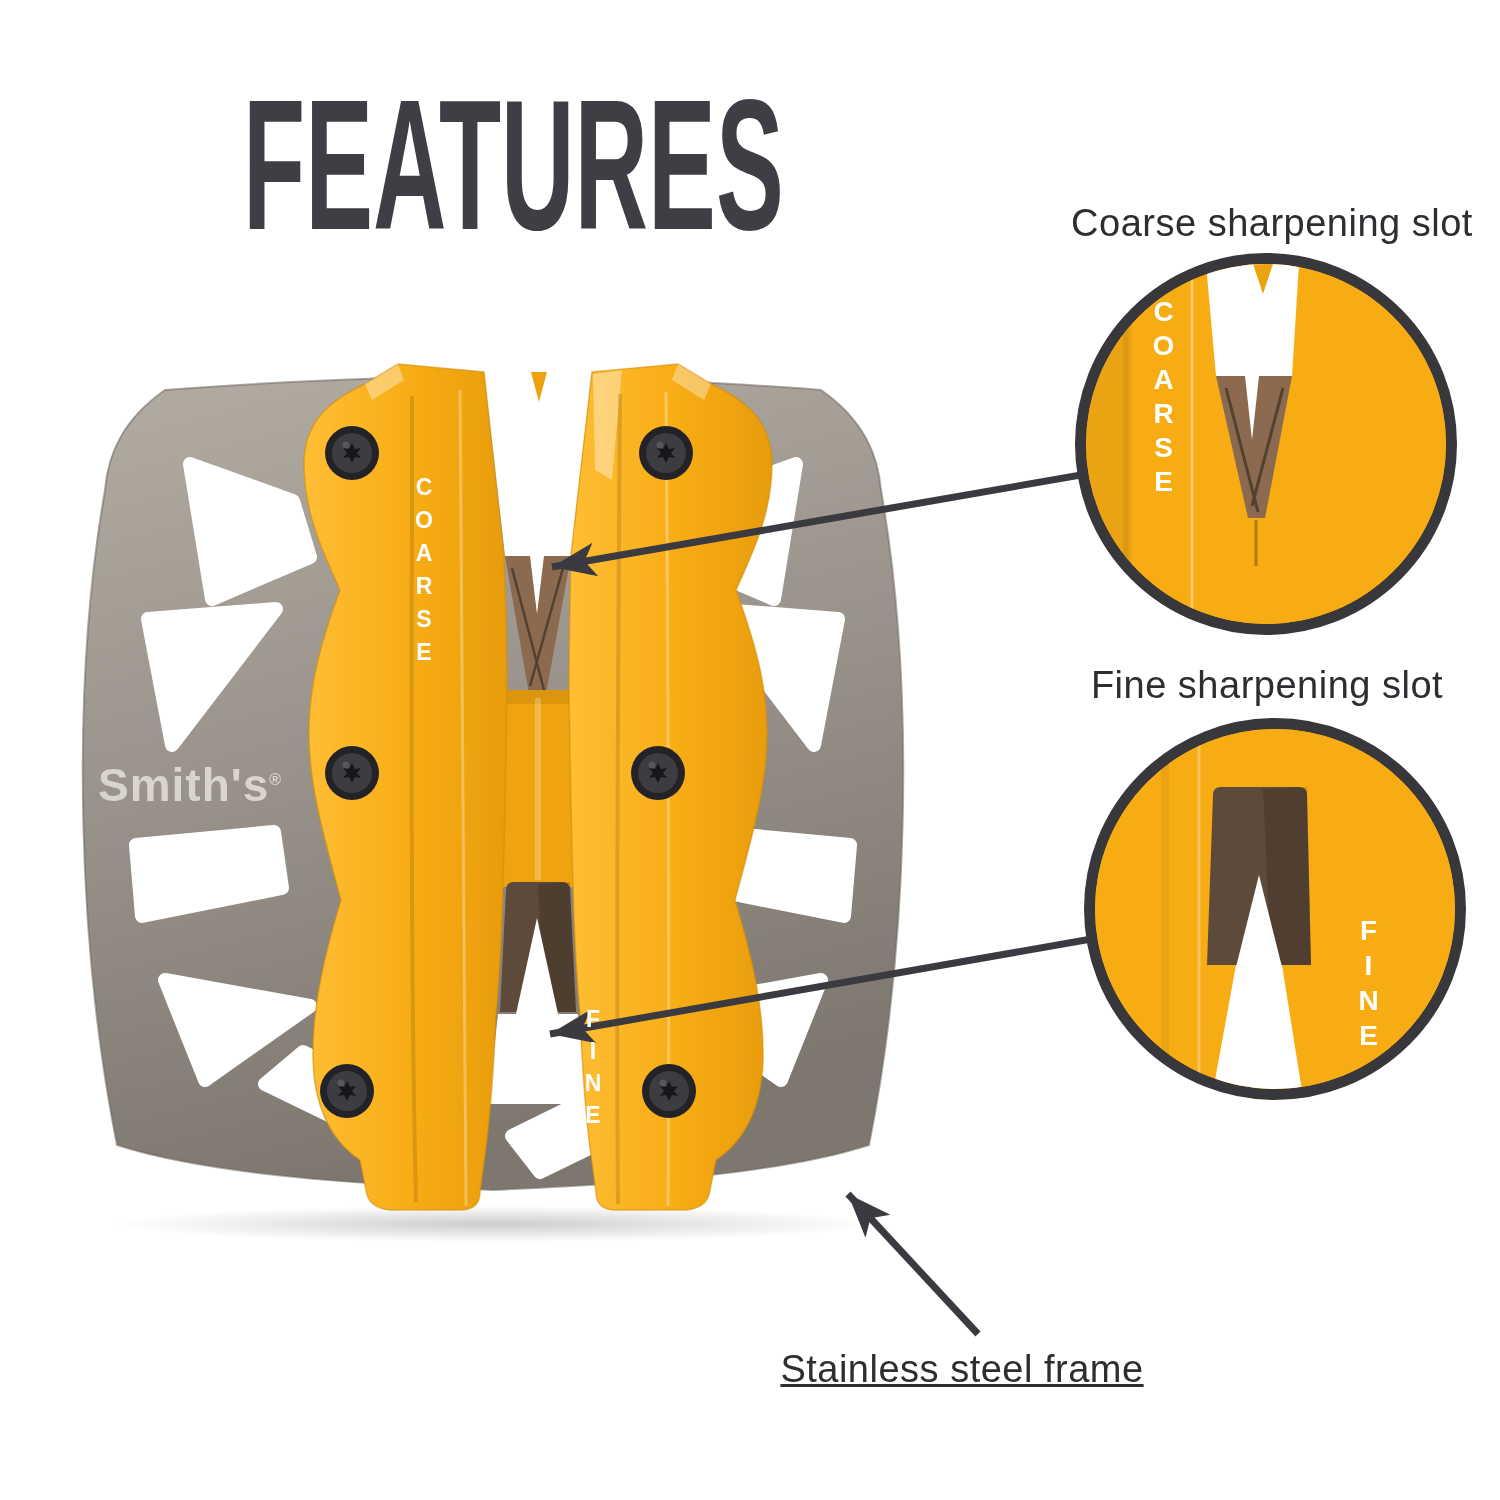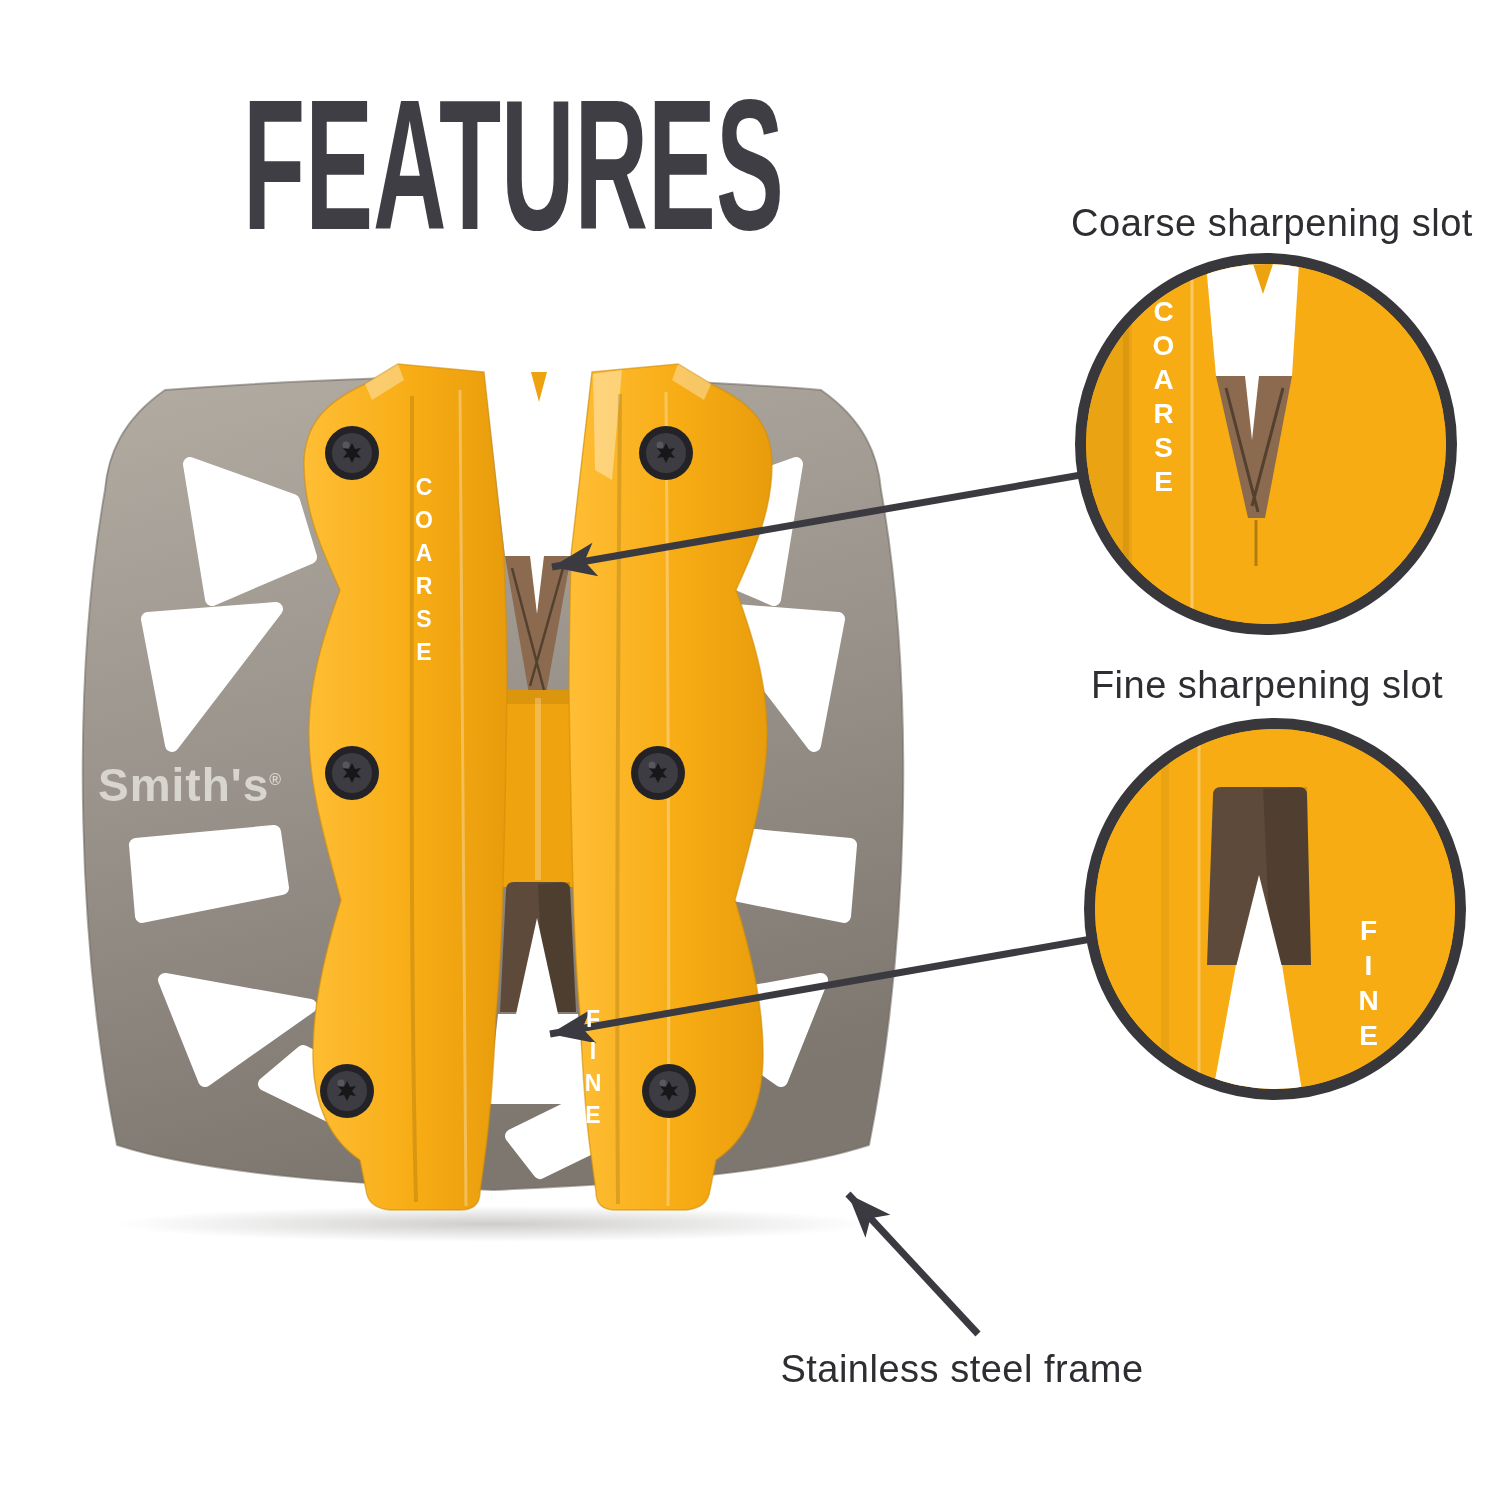--- a/index.html
+++ b/index.html
@@ -5,21 +5,21 @@
   html,body{margin:0;padding:0;background:#fff;}
   .stage{position:relative;width:1500px;height:1463px;background:#ffffff;overflow:hidden;
          font-family:"Liberation Sans",sans-serif;}
   .title{position:absolute;left:243px;top:73px;font-size:185px;font-weight:700;
          line-height:1;color:#3E3E44;letter-spacing:0px;transform:scaleX(0.55);
          transform-origin:left top;white-space:nowrap;}
   .callout-label{position:absolute;width:500px;text-align:center;font-size:38px;
          color:#2D2D32;font-weight:400;letter-spacing:0.5px;white-space:nowrap;}
   .lbl-coarse{left:1022px;top:202px;}
   .lbl-fine{left:1017px;top:664px;}
-  .lbl-frame{left:712px;top:1348px;}
+  .lbl-frame{left:712px;top:1348px;text-decoration:underline;}
   .overlay-svg{position:absolute;left:0;top:0;width:1500px;height:1500px;z-index:3;}
   .product-svg{position:absolute;left:60px;top:360px;width:880px;height:890px;z-index:2;}
   .magnifier{position:absolute;width:360px;height:360px;border:11px solid #38383C;
          border-radius:50%;overflow:hidden;z-index:4;background:#F7AC14;}
   .mag-coarse{left:1075px;top:253px;}
   .mag-fine{left:1084px;top:718px;}
   .mag-svg{position:absolute;left:0;top:0;width:360px;height:360px;}
   .vtext{position:absolute;writing-mode:vertical-rl;text-orientation:upright;
          color:#ffffff;font-weight:700;z-index:5;line-height:1;}
   .vt-prod-coarse{left:412px;top:474px;font-size:23px;letter-spacing:7px;}

